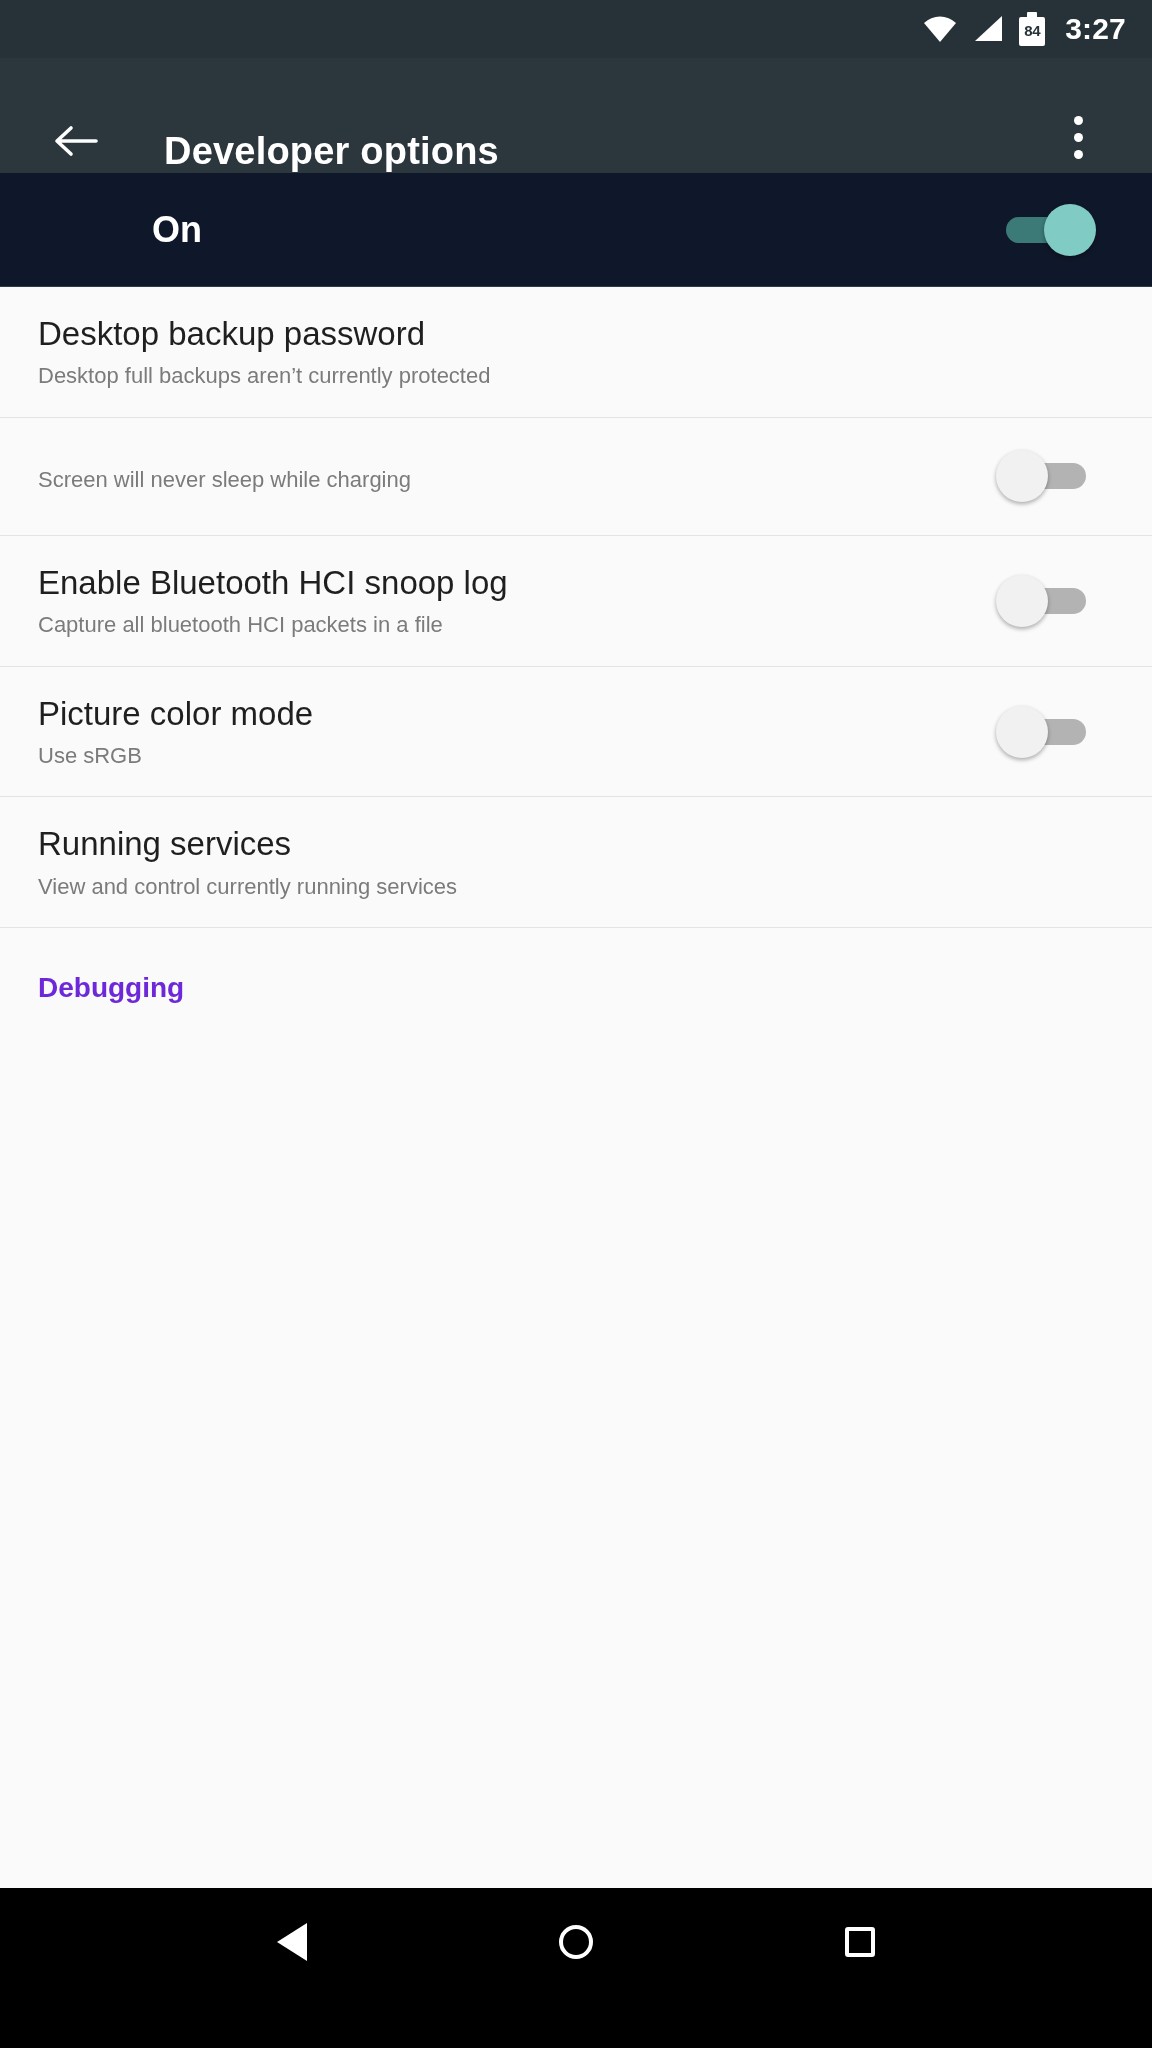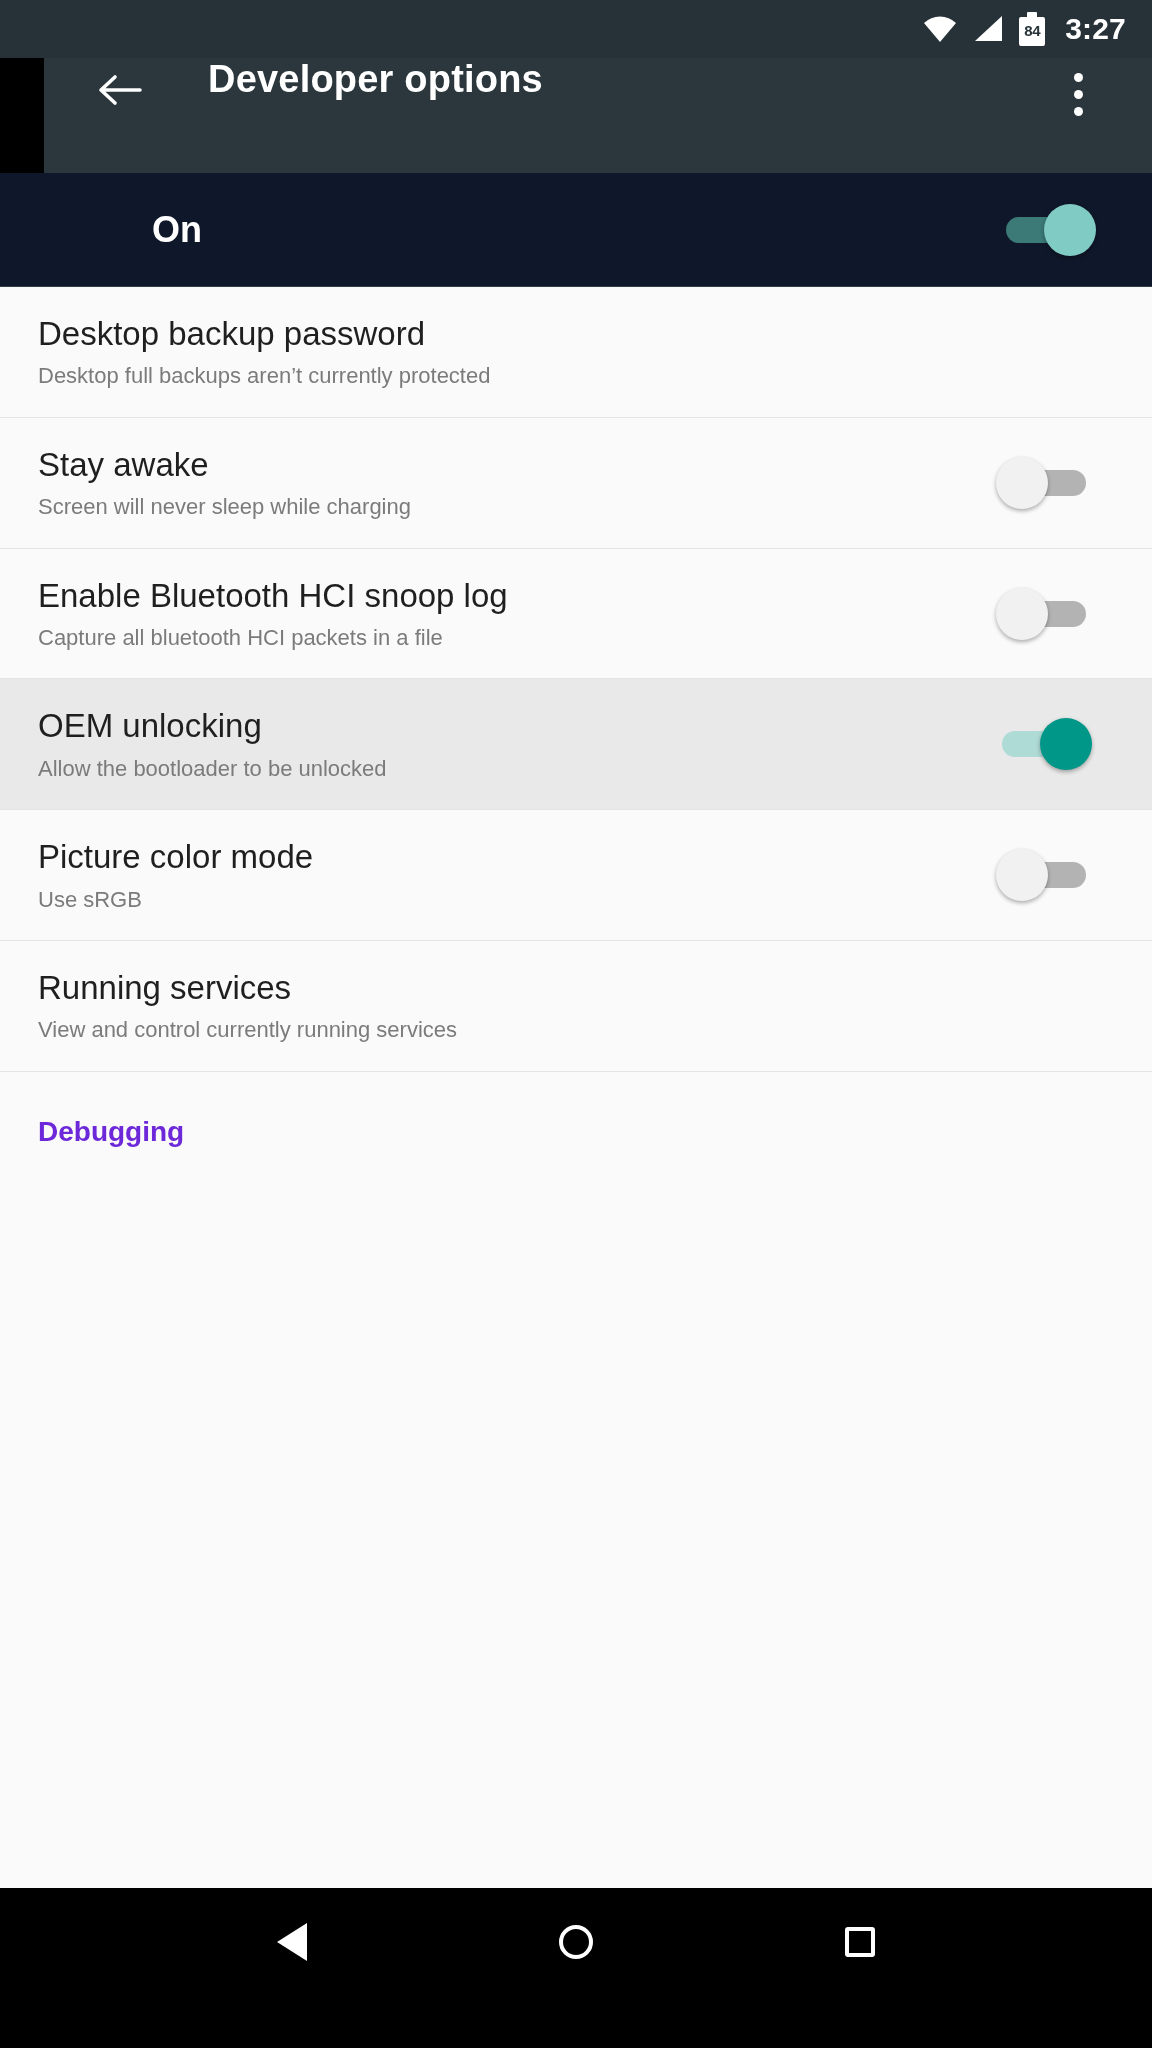--- a/index.html
+++ b/index.html
@@ -36,21 +36,21 @@
     color:#263238; line-height:20px; letter-spacing:-0.5px;
   }
   .sb-time {
     color:#fff; font-size:30px; font-weight:bold; letter-spacing:0.2px;
     margin-left:4px;
   }
 
   
   .appbar {
     height:115px; flex:0 0 115px; background:#2b373c;
-    display:flex; align-items:flex-start; padding:0 28px;margin-left:44px;
+    display:flex; align-items:flex-end; padding:0 28px;
   }
   .back-btn {
     width:64px; height:64px; display:flex; align-items:center; justify-content:center;
     margin-left:16px;
   }
   .appbar-title {
     color:#fff; font-size:38px; font-weight:bold;
     margin-left:56px; letter-spacing:0.2px; flex:1;
   }
   .overflow-btn {
@@ -167,48 +167,37 @@
   <div class="list">
     <div id="rows">
         <div class="row">
           <div class="row-text">
             <div class="row-title">Desktop backup password</div>
             <div class="row-sub">Desktop full backups aren’t currently protected</div>
           </div>
         </div>
         <div class="row">
           <div class="row-text">
-            <div class="row-title">Stay awake</div>
             <div class="row-sub">Screen will never sleep while charging</div>
           </div>
           <div class="switch off">
             <span class="track"></span>
             <span class="thumb"></span>
           </div>
         </div>
         <div class="row">
           <div class="row-text">
             <div class="row-title">Enable Bluetooth HCI snoop log</div>
             <div class="row-sub">Capture all bluetooth HCI packets in a file</div>
           </div>
           <div class="switch off">
             <span class="track"></span>
             <span class="thumb"></span>
           </div>
         </div>
-        <div class="row highlight">
-          <div class="row-text">
-            <div class="row-title">OEM unlocking</div>
-            <div class="row-sub">Allow the bootloader to be unlocked</div>
-          </div>
-          <div class="switch on-dark">
-            <span class="track"></span>
-            <span class="thumb"></span>
-          </div>
-        </div>
         <div class="row">
           <div class="row-text">
             <div class="row-title">Picture color mode</div>
             <div class="row-sub">Use sRGB</div>
           </div>
           <div class="switch off">
             <span class="track"></span>
             <span class="thumb"></span>
           </div>
         </div>

